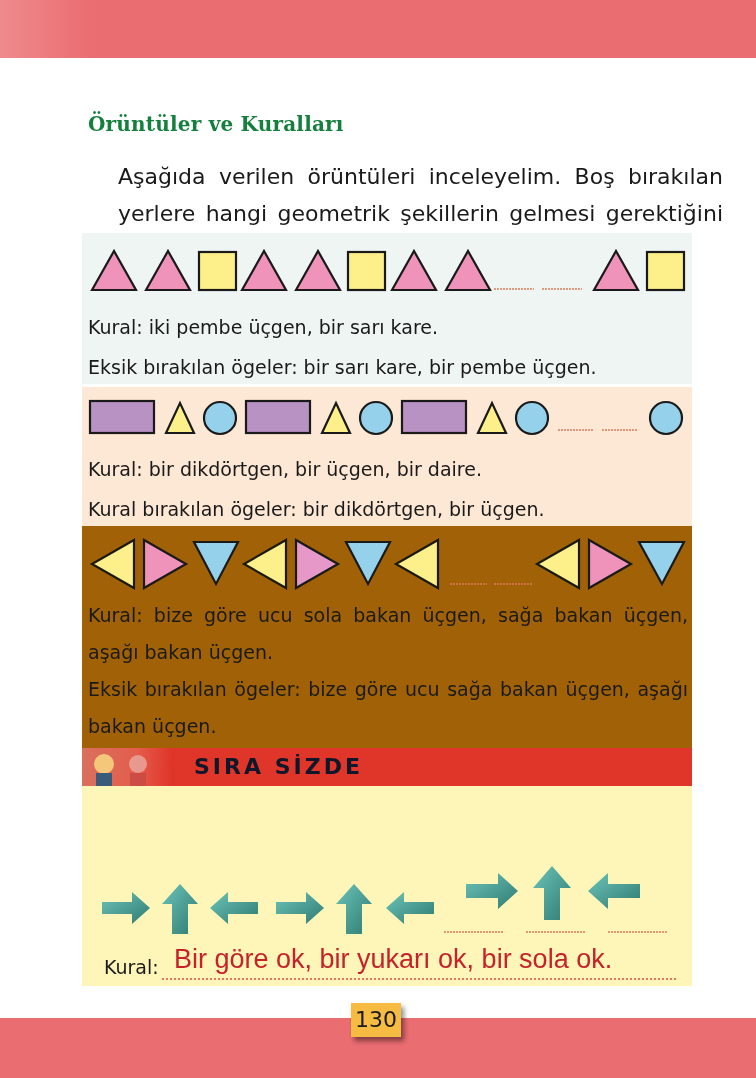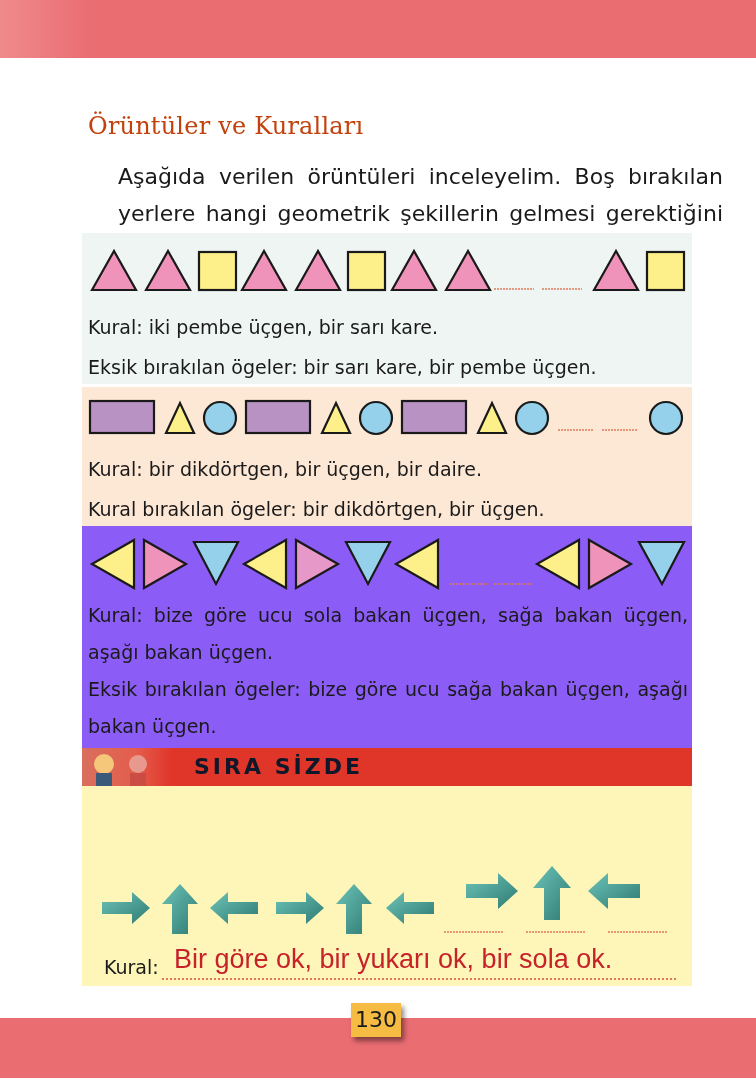--- a/index.html
+++ b/index.html
@@ -12,31 +12,31 @@
   .top-band {
     position: absolute; left: 0; top: 0; width: 756px; height: 58px;
     background: linear-gradient(90deg, #ef8a8c 0%, #ea6d72 12%, #ea6d72 100%);
   }
   .bottom-band {
     position: absolute; left: 0; top: 1018px; width: 756px; height: 60px;
     background: #ea6d72;
   }
   .title {
     position: absolute; left: 88px; top: 112px;
-    font-family: "DejaVu Serif", serif; font-size: 24px; font-weight: normal;
-    color: #c2410c; letter-spacing: 0.2px;
+    font-family: "DejaVu Serif", serif; font-size: 20px; font-weight: bold;
+    color: #15803d; letter-spacing: 0.2px;
   }
   .intro {
     position: absolute; left: 88px; top: 158px; width: 605px;
     font-size: 22px; line-height: 37px; text-align: justify; margin-left: 30px;
   }
   .panel { position: absolute; left: 82px; width: 610px; }
   .p1 { top: 233px; height: 151px; background: #eef5f3; }
   .p2 { top: 387px; height: 142px; background: #fde8d6; }
-  .p3 { top: 526px; height: 239px; background: #8b5cf6; }
+  .p3 { top: 526px; height: 239px; background: #a16207; }
   .p4 { top: 786px; height: 200px; background: #fef5b8; }
   .shapes { position: absolute; left: 0; top: 0; }
   .ptext {
     position: absolute; left: 6px; font-size: 19px; line-height: 40px; width: 600px;
   }
   .banner {
     position: absolute; left: 82px; top: 748px; width: 610px; height: 40px;
     background: #e03529;
   }
   .banner-art {

